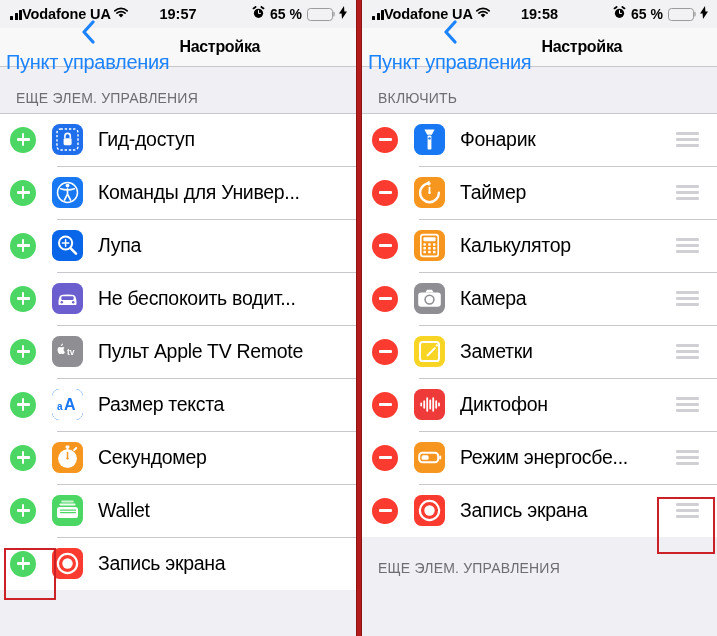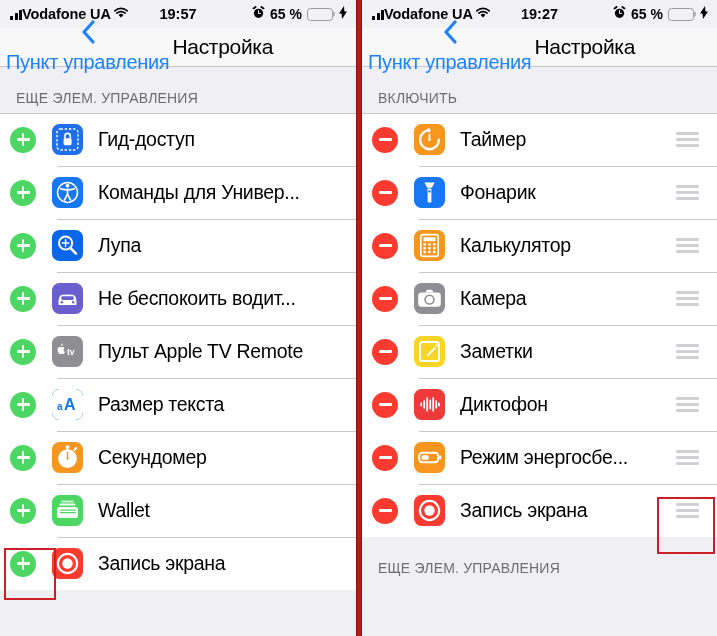--- a/index.html
+++ b/index.html
@@ -104,24 +104,24 @@
     cursor: pointer;
     flex-direction: column;
   }
   .nav-back-chevron { display: block; }
   .nav-back-label {
     font-size: 20px;
     color: #1c83ff;
     letter-spacing: -0.3px;
   }
   .nav-title {
-    font-size: 21px;
-    font-weight: normal;
+    font-size: 16px;
+    font-weight: bold;
     color: #000;
-    margin-left: 0;
+    margin-left: 7px;
     letter-spacing: -0.3px;
   }
 
   
   .section-header {
     background: #efeff4;
     color: #6d6d72;
     font-size: 14px;
     letter-spacing: 0.2px;
     padding: 17px 16px 7px 16px;
@@ -446,21 +446,21 @@
           </span>
         <span class="sb-carrier">Vodafone UA</span>
         <span class="wifi-icon">
           <svg width="16" height="12" viewBox="0 0 16 12">
               <path d="M8 10.6 5.6 7.9a3.6 3.6 0 0 1 4.8 0z" fill="#000"></path>
               <path d="M3.9 6.2a6 6 0 0 1 8.2 0" stroke="#000" stroke-width="1.6" fill="none" stroke-linecap="round"></path>
               <path d="M1.8 3.9a9 9 0 0 1 12.4 0" stroke="#000" stroke-width="1.6" fill="none" stroke-linecap="round"></path>
             </svg>
         </span>
       </div>
-      <div class="sb-time">19:27</div>
+      <div class="sb-time">19:58</div>
       <div class="sb-right">
         <span class="alarm-icon">
           <svg width="13" height="13" viewBox="0 0 13 13">
               <circle cx="6.5" cy="7.3" r="4.6" fill="#000"></circle>
               <path d="M1.5 2.4 3.6 0.9M11.5 2.4 9.4 0.9" stroke="#000" stroke-width="1.8" stroke-linecap="round"></path>
               <path d="M6.5 4.6v2.8h2" stroke="#fff" stroke-width="1" stroke-linecap="round"></path>
             </svg>
         </span>
         <span class="sb-batt-pct">65 %</span>
         <span class="battery">
@@ -488,49 +488,49 @@
 
     <div class="panel-body">
       <div class="section-header">ВКЛЮЧИТЬ</div>
       <div class="list" id="list-right">
           <div class="row">
             <div class="toggle-btn toggle-remove">
               <span class="toggle-inner">
                 <span class="glyph-h"></span>
               </span>
             </div>
+            <div class="app-icon" style="background: rgb(24, 119, 242);">
+              <svg width="31" height="31" viewBox="0 0 31 31">
+                <path d="M10.4 5.4h10.2l-2.8 5.4h-4.6z" fill="white"></path>
+                <rect x="13.6" y="11.4" width="3.8" height="14.2" rx="1.2" fill="white"></rect>
+                <circle cx="15.5" cy="14.4" r="1.2" fill="#1877f2"></circle>
+              </svg>
+            </div>
+            <div class="row-label">Фонарик</div>
+            <div class="drag-handle">
+              <span></span>
+              <span></span>
+              <span></span>
+            </div>
+          </div>
+          <div class="row">
+            <div class="toggle-btn toggle-remove">
+              <span class="toggle-inner">
+                <span class="glyph-h"></span>
+              </span>
+            </div>
             <div class="app-icon" style="background: rgb(247, 150, 30);">
               <svg width="31" height="31" viewBox="0 0 31 31">
                 <path d="M15.5 6.4a9.4 9.4 0 1 0 9.4 9.4" fill="none" stroke="white" stroke-width="2.4" stroke-linecap="round"></path>
                 <path d="M15.5 3.6v5.4l-4-2.7z" fill="white"></path>
                 <path d="M15.5 15.8V10.6" stroke="white" stroke-width="1.8" stroke-linecap="round"></path>
                 <circle cx="15.5" cy="15.8" r="1.2" fill="white"></circle>
               </svg>
             </div>
             <div class="row-label">Таймер</div>
-            <div class="drag-handle">
-              <span></span>
-              <span></span>
-              <span></span>
-            </div>
-          </div>
-          <div class="row">
-            <div class="toggle-btn toggle-remove">
-              <span class="toggle-inner">
-                <span class="glyph-h"></span>
-              </span>
-            </div>
-            <div class="app-icon" style="background: rgb(24, 119, 242);">
-              <svg width="31" height="31" viewBox="0 0 31 31">
-                <path d="M10.4 5.4h10.2l-2.8 5.4h-4.6z" fill="white"></path>
-                <rect x="13.6" y="11.4" width="3.8" height="14.2" rx="1.2" fill="white"></rect>
-                <circle cx="15.5" cy="14.4" r="1.2" fill="#1877f2"></circle>
-              </svg>
-            </div>
-            <div class="row-label">Фонарик</div>
             <div class="drag-handle">
               <span></span>
               <span></span>
               <span></span>
             </div>
           </div>
           <div class="row">
             <div class="toggle-btn toggle-remove">
               <span class="toggle-inner">
                 <span class="glyph-h"></span>

